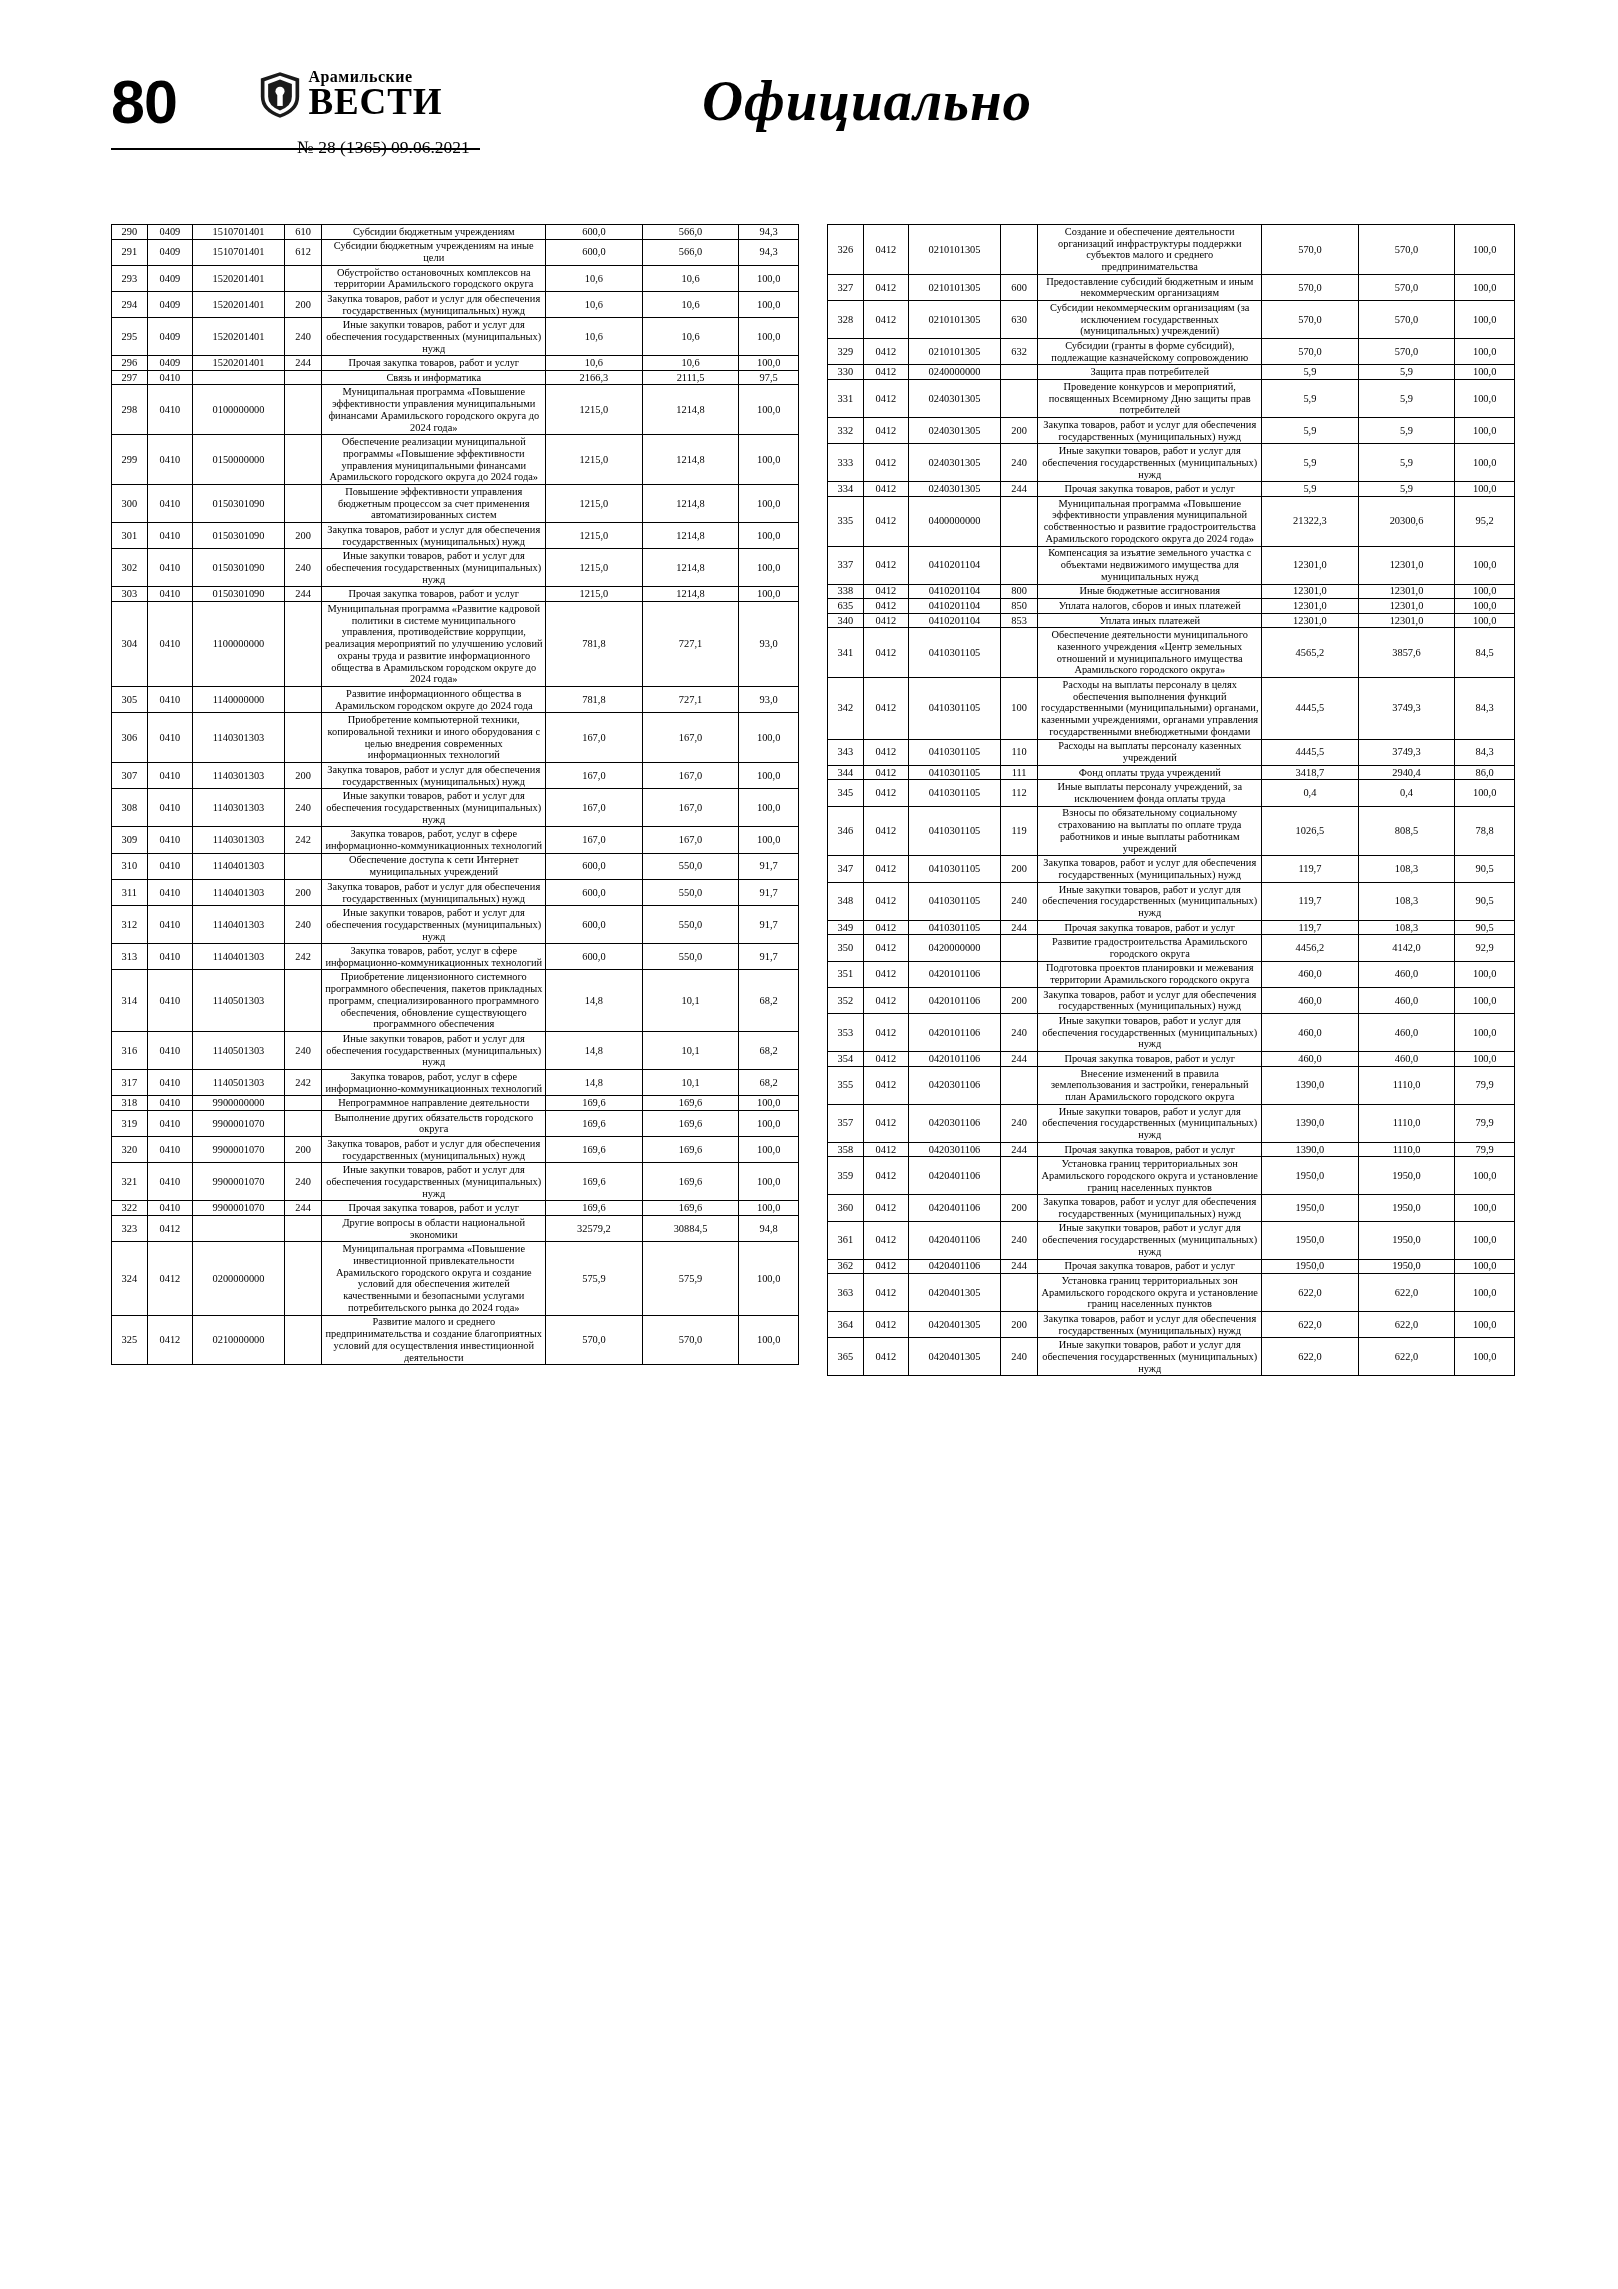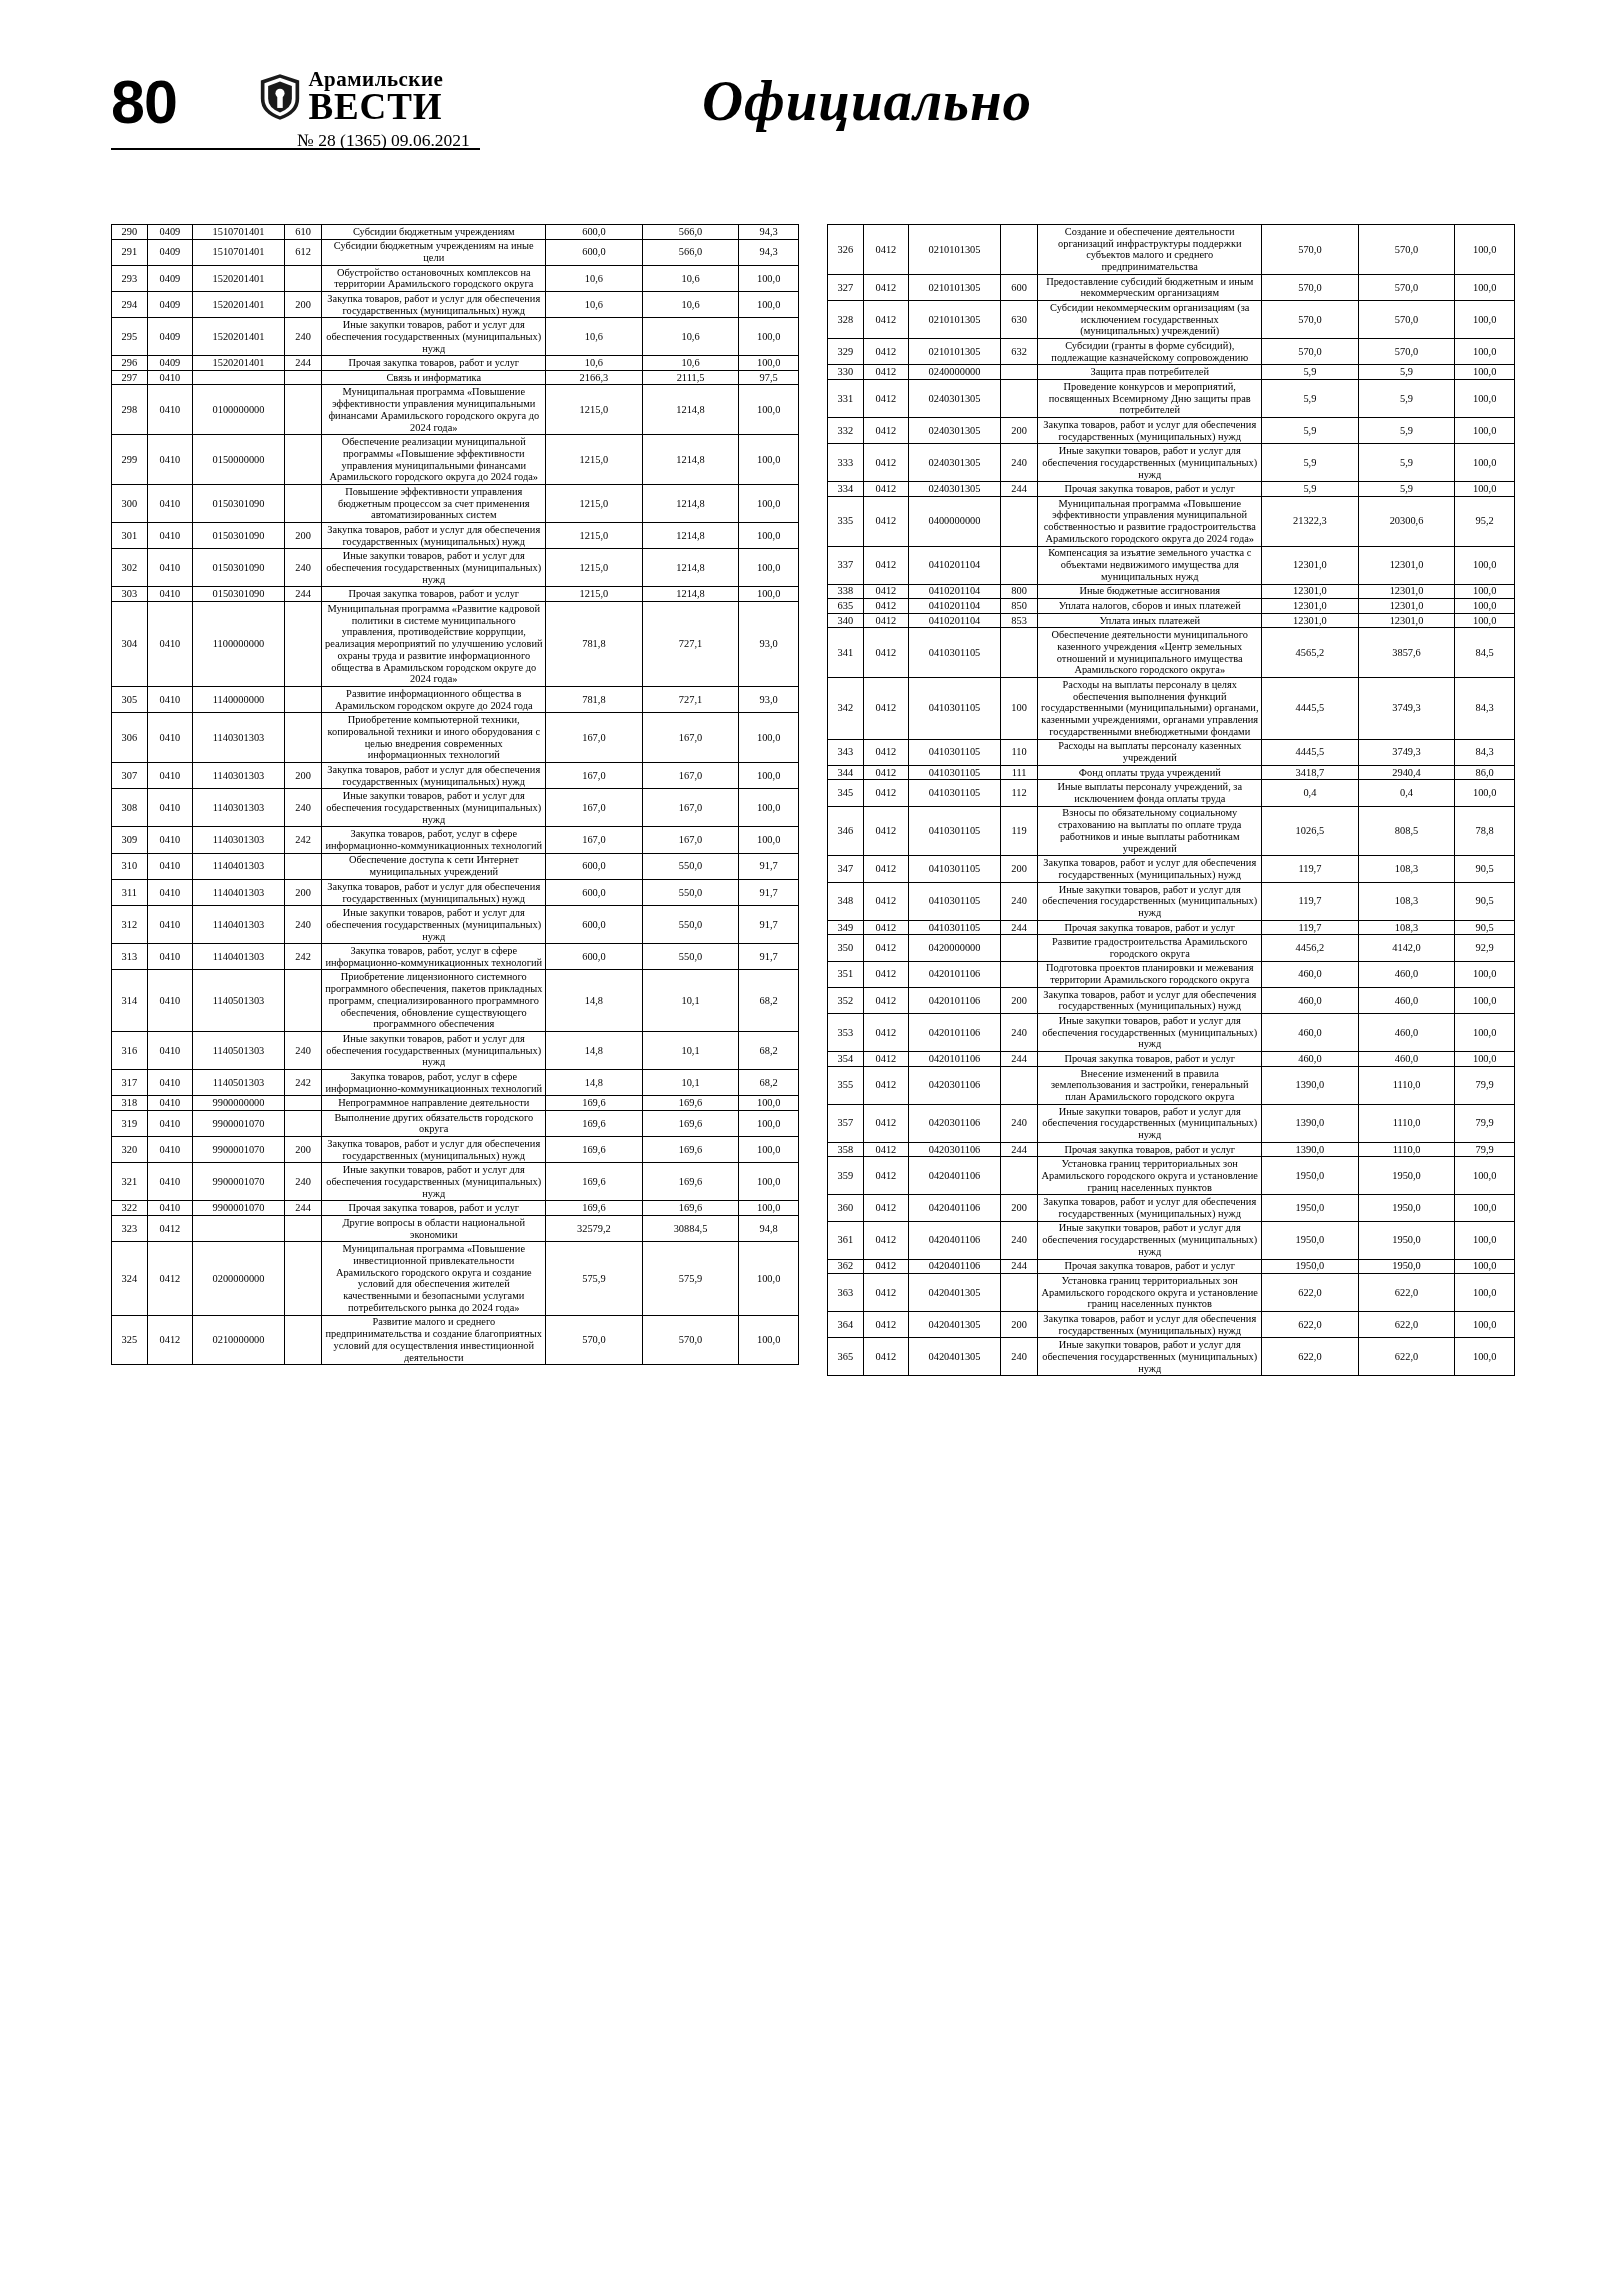--- a/index.html
+++ b/index.html
@@ -65,31 +65,31 @@
     position: relative;
     flex: none;
   }
   .crest svg { display:block; }
   .logo-text {
     line-height: 0.92;
   }
   .logo-line1 {
     font-family: "Liberation Serif", serif;
     font-weight: bold;
-    font-size: 21px;
+    font-size: 16px;
     letter-spacing: 0.5px;
   }
   .logo-line2 {
     font-family: "Liberation Serif", serif;
     font-weight: bold;
     font-size: 37px;
     letter-spacing: 0.9px;
   }
   .issue-line {
-    margin-top: 6px;
+    margin-top: 18px;
     font-family: "Liberation Serif", serif;
     font-size: 17.5px;
     text-align: center;
     width: 249px;
   }
   .official-title {
     position: absolute;
     left: 591px;
     top: -3.7px;
     font-family: "Liberation Serif", serif;

